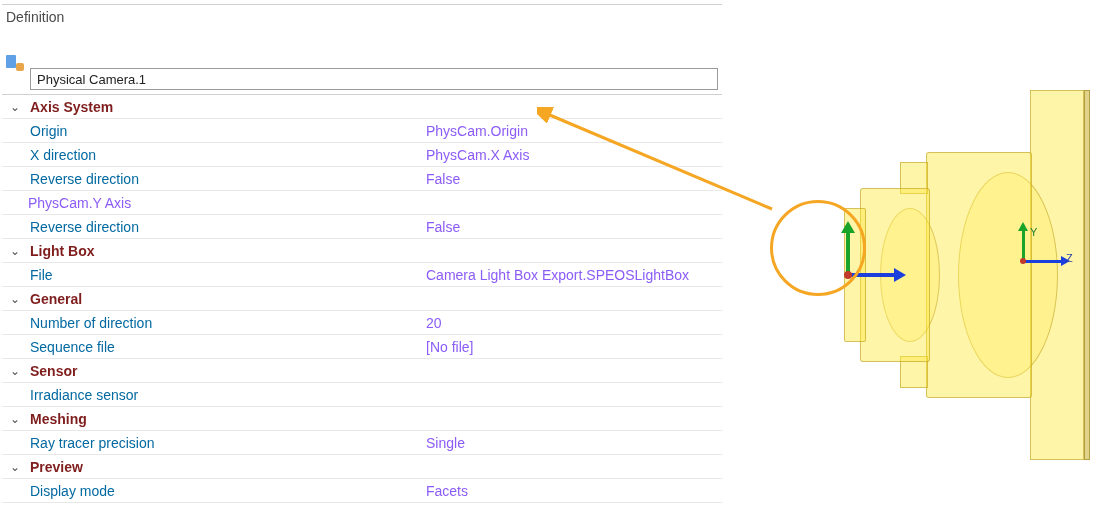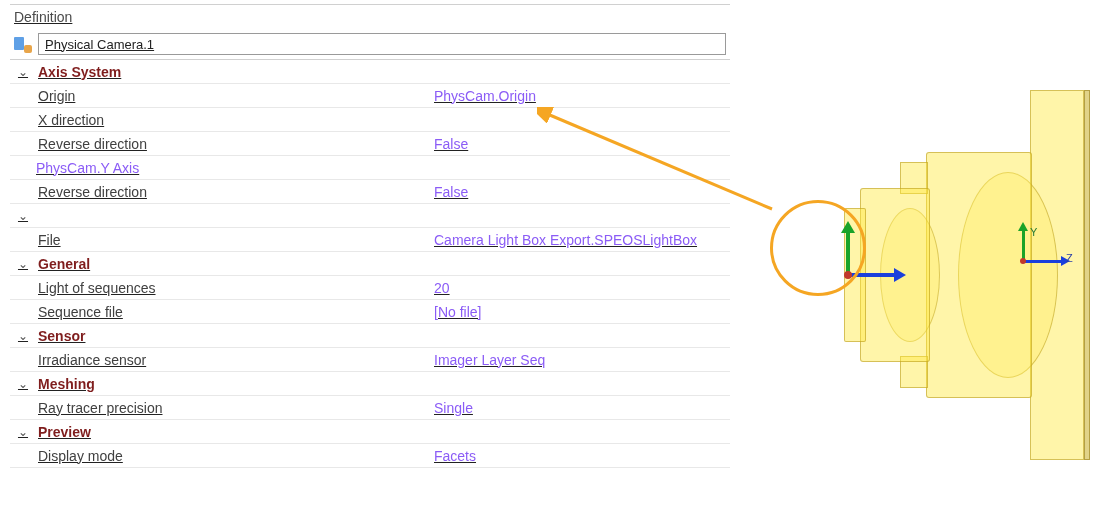--- a/index.html
+++ b/index.html
@@ -9,25 +9,24 @@
     background: #ffffff;
     color: #222;
     width: 1096px;
     height: 518px;
     position: relative;
     overflow: hidden;
   }
 
   .panel {
     position: absolute;
-    left: 10px;
+    left: 2px;
     top: 4px;
     width: 720px;
     border-top: 1px solid #d0d0d0;
-    text-decoration: underline;
   }
 
   .panel-title {
     font-size: 14px;
     color: #4a4a4a;
     padding: 4px 4px 6px 4px;
   }
 
   .name-row {
     display: flex;
@@ -38,20 +37,21 @@
 
   .name-input {
     flex: 1;
     height: 22px;
     border: 1px solid #9a9a9a;
     background: #ffffff;
     padding: 2px 6px;
     font-family: inherit;
     font-size: 13px;
     color: #222;
+    margin-top: 35px;
   }
 
   .icon-sensor {
     width: 18px;
     height: 18px;
     position: relative;
   }
   .icon-sensor::before {
     content: "";
     position: absolute;
@@ -95,21 +95,21 @@
     user-select: none;
   }
 
   .indent {
     width: 26px;
   }
 
   .label {
     flex: 0 0 398px;
     padding-left: 2px;
-    color: #404040;
+    color: #0369a1;
     white-space: nowrap;
     overflow: hidden;
   }
 
   .value {
     flex: 1;
     color: #8b5cf6;
     white-space: nowrap;
     overflow: hidden;
   }
@@ -268,71 +268,72 @@
       <span class="value"></span>
     </div>
     <div class="row">
       <span class="indent"></span>
       <span class="label">Origin</span>
       <span class="value">PhysCam.Origin</span>
     </div>
     <div class="row">
       <span class="indent"></span>
       <span class="label">X direction</span>
+      <span class="value">PhysCam.X Axis</span>
     </div>
     <div class="row">
       <span class="indent"></span>
       <span class="label">Reverse direction</span>
       <span class="value">False</span>
     </div>
     <div class="row">
       <span class="indent"></span>
       <span class="value">PhysCam.Y Axis</span>
     </div>
     <div class="row">
       <span class="indent"></span>
       <span class="label">Reverse direction</span>
       <span class="value">False</span>
     </div>
 
     <div class="row group">
       <span class="expander">⌄</span>
+      <span class="label">Light Box</span>
       <span class="value"></span>
     </div>
     <div class="row">
       <span class="indent"></span>
       <span class="label">File</span>
       <span class="value">Camera Light Box Export.SPEOSLightBox</span>
     </div>
 
     <div class="row group">
       <span class="expander">⌄</span>
       <span class="label">General</span>
       <span class="value"></span>
     </div>
     <div class="row">
       <span class="indent"></span>
-      <span class="label">Light of sequences</span>
+      <span class="label">Number of direction</span>
       <span class="value">20</span>
     </div>
     <div class="row">
       <span class="indent"></span>
       <span class="label">Sequence file</span>
       <span class="value">[No file]</span>
     </div>
 
     <div class="row group">
       <span class="expander">⌄</span>
       <span class="label">Sensor</span>
       <span class="value"></span>
     </div>
     <div class="row">
       <span class="indent"></span>
       <span class="label">Irradiance sensor</span>
-      <span class="value">Imager Layer Seq</span>
     </div>
 
     <div class="row group">
       <span class="expander">⌄</span>
       <span class="label">Meshing</span>
       <span class="value"></span>
     </div>
     <div class="row">
       <span class="indent"></span>
       <span class="label">Ray tracer precision</span>

